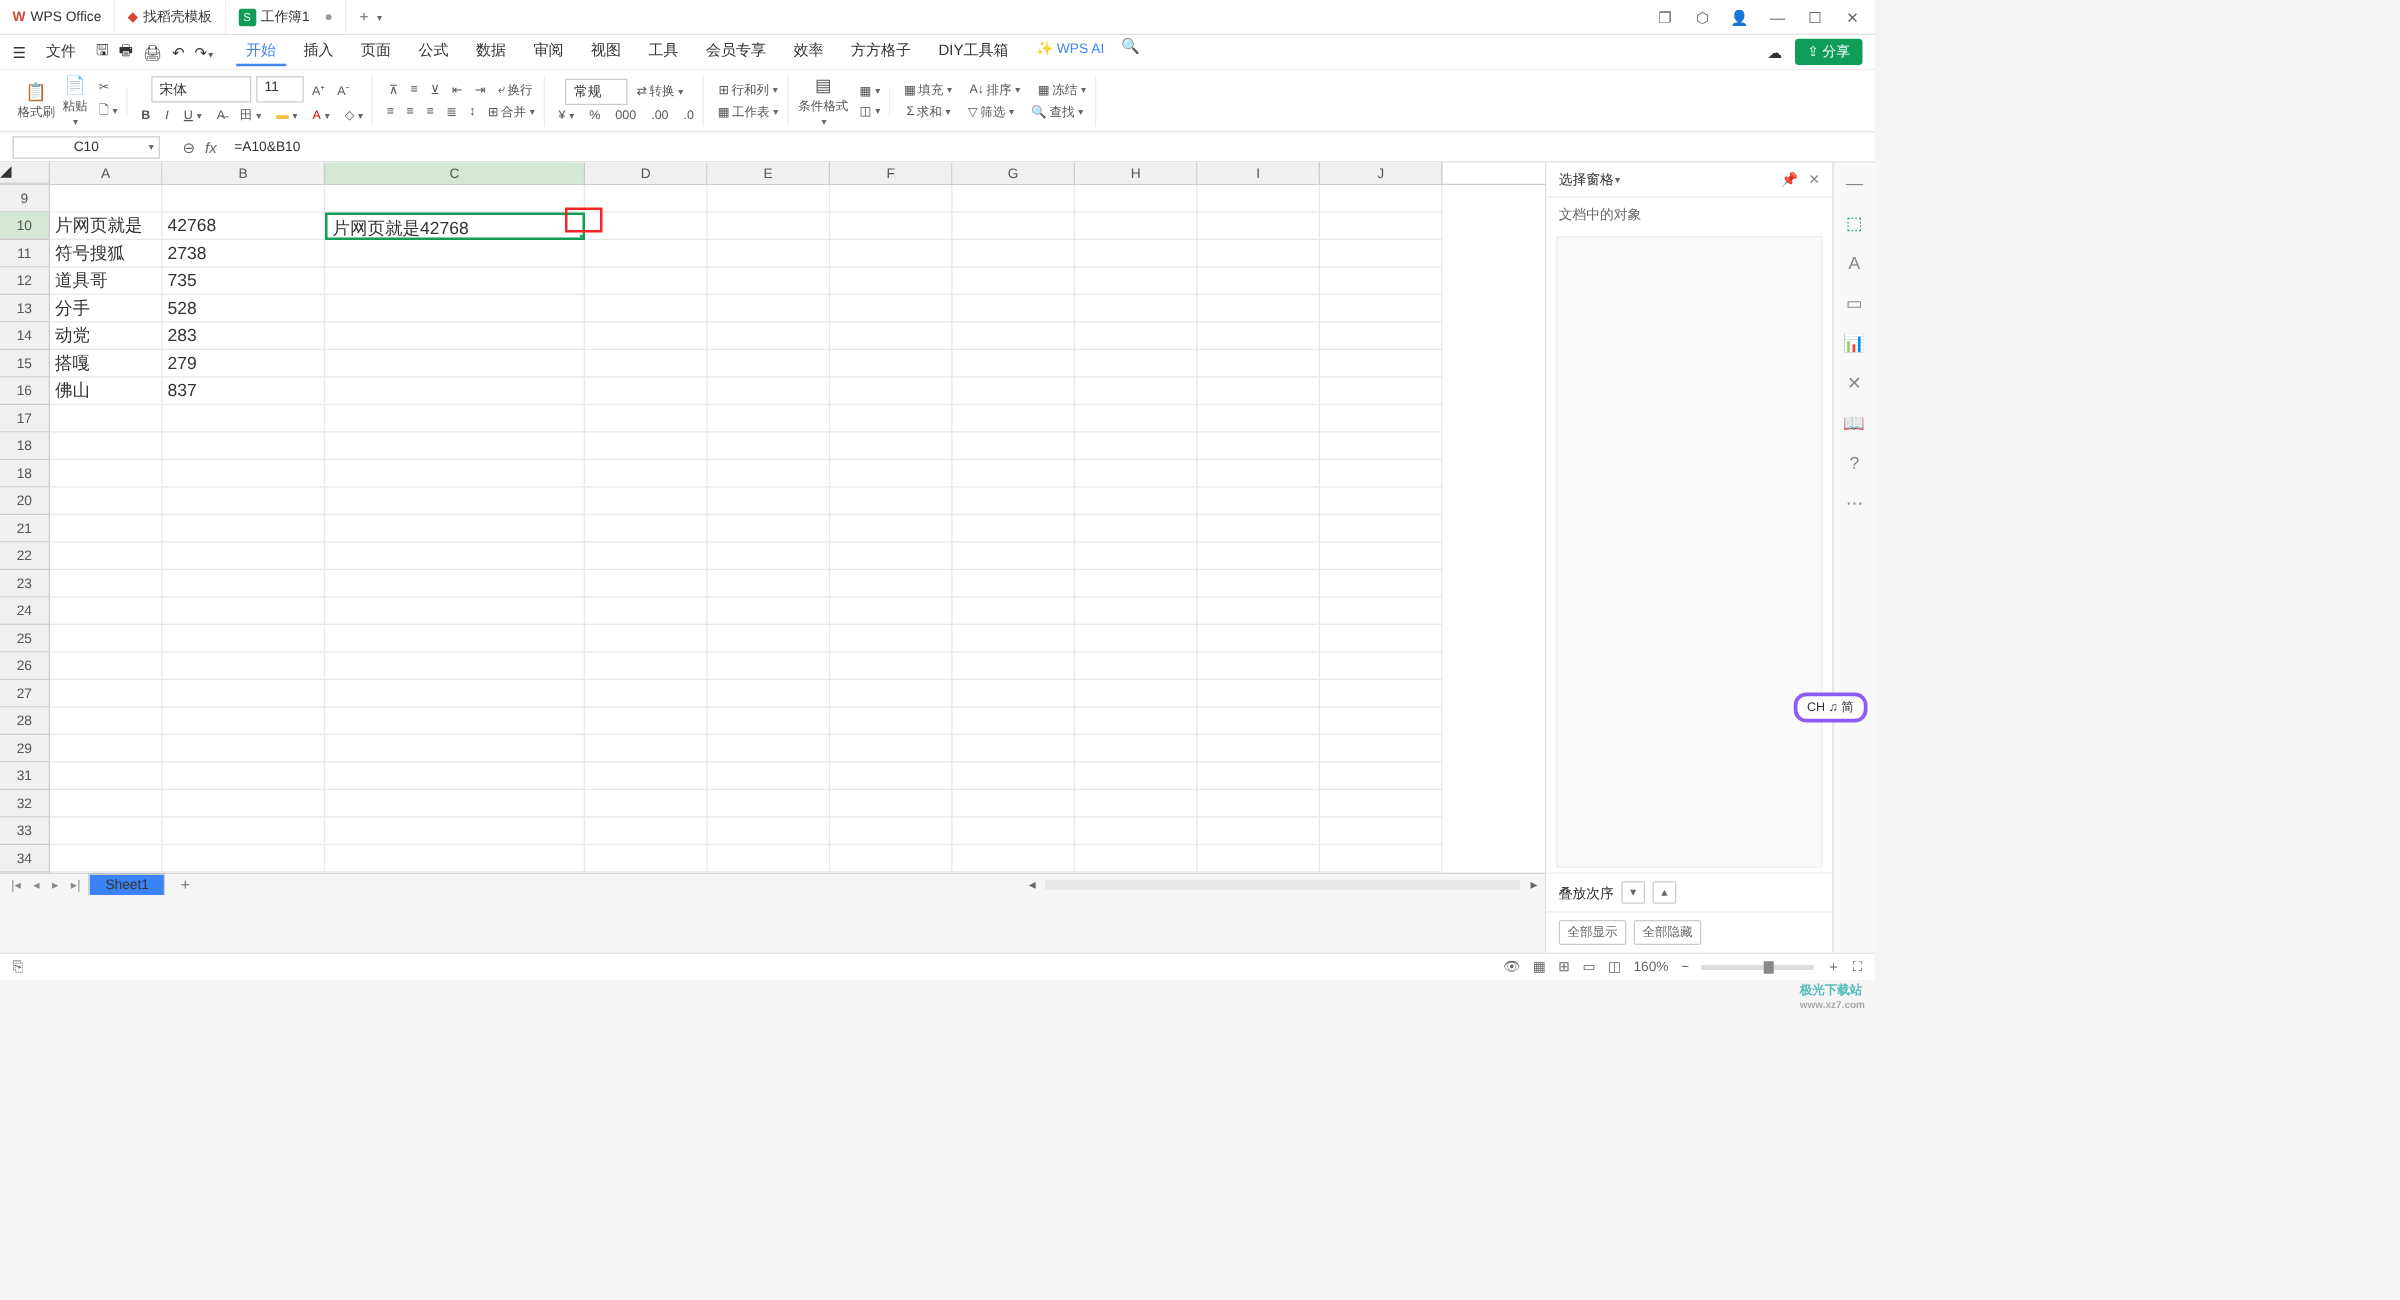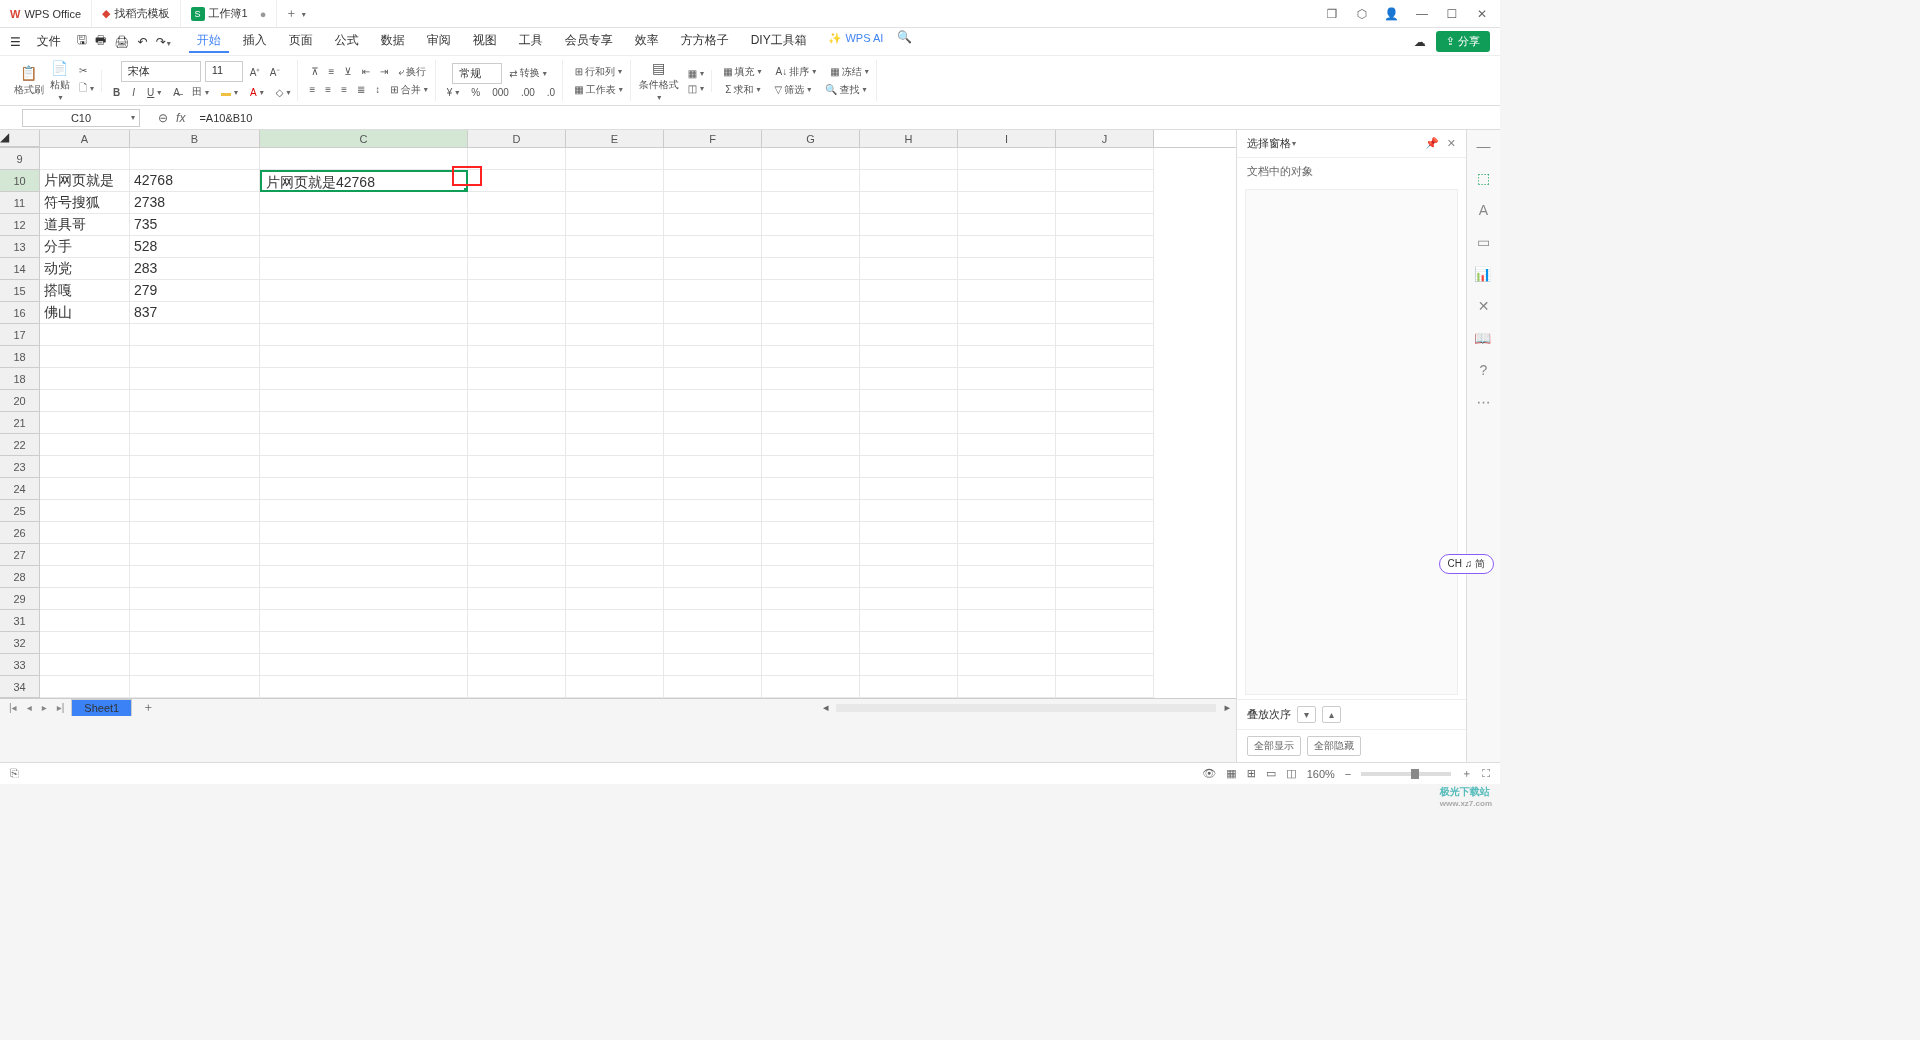--- a/index.html
+++ b/index.html
@@ -31,21 +31,21 @@
 .ribbon-group { display: flex; flex-direction: column; align-items: center; gap: 2px; padding: 0 4px; border-right: 1px solid #eee; height: 100%; justify-content: center; }
 .ribbon-group.row { flex-direction: row; gap: 6px; }
 .rib-btn { display: flex; flex-direction: column; align-items: center; font-size: 10px; color: #555; cursor: pointer; gap: 1px; }
 .rib-icon { width: 18px; height: 18px; display: flex; align-items: center; justify-content: center; font-size: 14px; }
 .rib-small { display: flex; align-items: center; gap: 2px; font-size: 10px; color: #555; padding: 1px 3px; cursor: pointer; }
 .font-sel { border: 1px solid #ccc; padding: 2px 20px 2px 6px; font-size: 11px; background: #fff; min-width: 80px; }
 .size-sel { border: 1px solid #ccc; padding: 2px 14px 2px 6px; font-size: 11px; background: #fff; width: 38px; }
 .dd { font-size: 8px; color: #666; margin-left: 1px; }
 
 
-.fx-bar { height: 24px; background: #fff; border-bottom: 1px solid #ddd; display: flex; align-items: center; padding-left: 12px; }
+.fx-bar { height: 24px; background: #fff; border-bottom: 1px solid #ddd; display: flex; align-items: center; }
 .name-box { width: 118px; border: 1px solid #ccc; padding: 2px 6px; background: #fff; font-size: 11px; display: flex; align-items: center; justify-content: center; margin: 0 10px; position: relative; }
 .name-box .dd { position: absolute; right: 4px; }
 .fx-icons { padding: 0 8px; color: #666; display: flex; gap: 8px; }
 .fx-input { flex: 1; padding: 2px 6px; font-size: 11px; }
 
 
 .sheet-wrap { display: flex; height: 582px; }
 .sheet { position: relative; background: #fff; flex: 1; }
 .col-headers { display: flex; height: 18px; border-bottom: 1px solid #ccc; }
 .corner { width: 40px; background: #f0f0f0; border-right: 1px solid #ccc; border-bottom: 1px solid #ccc; }
@@ -82,21 +82,21 @@
 .sheet-tab { padding: 2px 12px; background: #3b82f6; border: 1px solid #ccc; border-bottom: none; font-size: 11px; }
 .add-sheet { padding: 0 6px; color: #666; cursor: pointer; }
 .tabs-right { margin-left: auto; display: flex; align-items: center; gap: 8px; font-size: 11px; color: #666; }
 
 
 .status-bar { height: 22px; background: #fff; border-top: 1px solid #ddd; display: flex; align-items: center; padding: 0 10px; gap: 10px; font-size: 11px; color: #666; }
 .status-right { margin-left: auto; display: flex; align-items: center; gap: 10px; }
 .zoom-slider { width: 90px; height: 4px; background: #ddd; position: relative; }
 .zoom-thumb { position: absolute; width: 8px; height: 10px; background: #888; top: -3px; left: 55%; }
 
-.ime-pill { position: absolute; right: 6px; top: 554px; background: #fff; border: 1px solid #8b5cf6; border-radius: 10px; padding: 2px 8px; font-size: 10px; }
+.ime-pill { position: absolute; right: 6px; top: 554px; background: #fff; border: 3px solid #8b5cf6; border-radius: 10px; padding: 2px 8px; font-size: 10px; }
 
 .watermark { position: absolute; right: 8px; bottom: 4px; font-size: 10px; color: #5bb; font-weight: bold; }
 .watermark .sub { color: #aaa; font-size: 8px; display: block; }
 </style>
 </head>
 <body>
 
 <div class="title-bar">
   <div class="app-tab">
     <span class="wps-logo">W</span>

